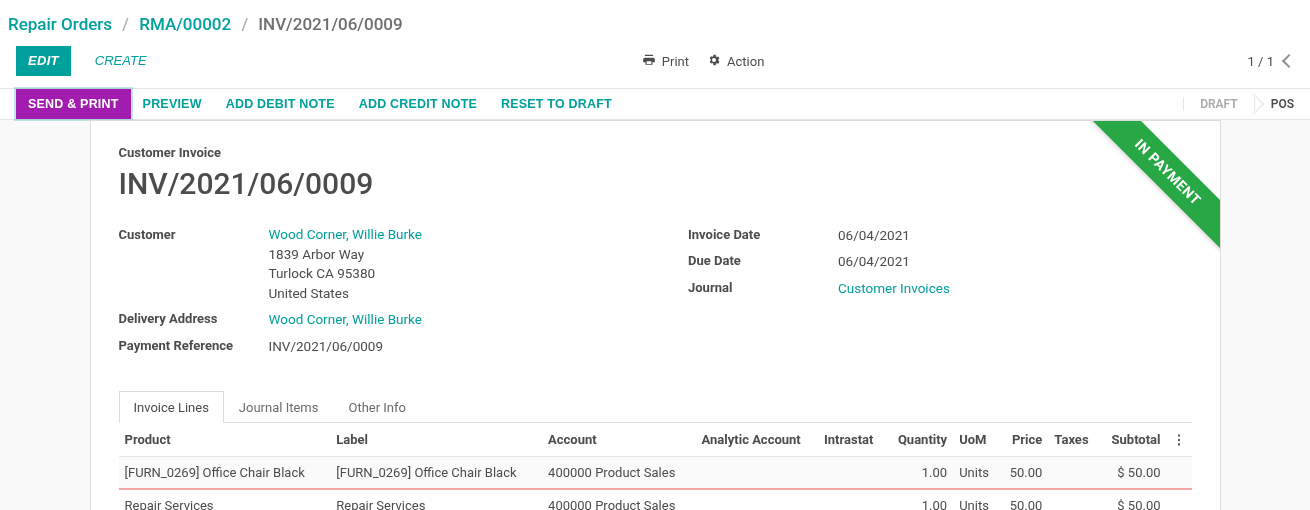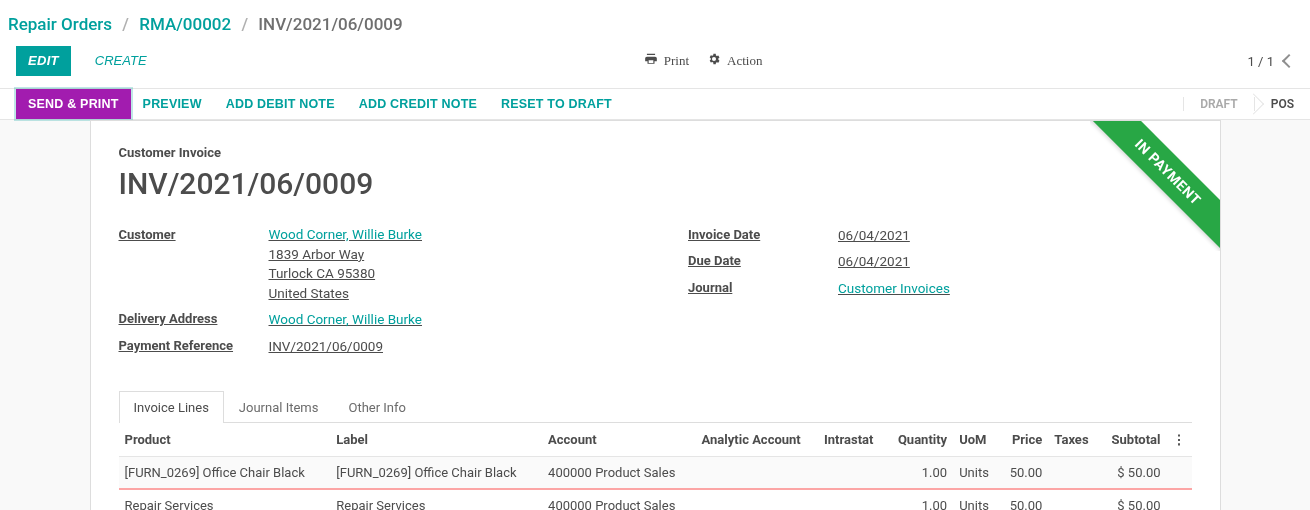--- a/index.html
+++ b/index.html
@@ -9,21 +9,21 @@
   
   .breadcrumbs { padding: 14px 16px 6px 8px; font-size: 17px; font-weight: 500; color: #6f6f6f; }
   .breadcrumbs a { color: #00a09d; text-decoration: none; }
   .breadcrumbs .sep { margin: 0 6px; color: #b0b0b0; }
 
   
   .controlbar { display: flex; align-items: center; padding: 6px 16px 12px 16px; border-bottom: 1px solid #e5e5e5; }
   .btn { display: inline-flex; align-items: center; padding: 5px 11px; font-size: 13px; font-weight: 500; line-height: 1.4; border: 1px solid transparent; background: transparent; cursor: pointer; font-style: italic; }
   .btn-primary { background: #00a09d; color: #fff; border-color: #00a09d; letter-spacing: .3px; font-weight: 600; }
   .btn-txt { color: #00a09d; font-weight: 500; }
-  .controlbar .center { margin-left: auto; margin-right: auto; display: flex; gap: 18px; align-items: center; color: #4c4c4c; font-family: Liberation Serif, serif; }
+  .controlbar .center { margin-left: auto; margin-right: auto; display: flex; gap: 18px; align-items: center; color: #4c4c4c; }
   .controlbar .center .icobtn { display: inline-flex; align-items: center; gap: 6px; color: #4c4c4c; cursor: pointer; }
   .controlbar .center .icobtn svg { width: 14px; height: 14px; fill: #4c4c4c; }
   .pager-wrap { display: flex; align-items: center; gap: 10px; color: #4c4c4c; }
   .pager-arrow { width: 10px; height: 10px; border-left: 2px solid #8f8f8f; border-bottom: 2px solid #8f8f8f; transform: rotate(45deg); cursor: pointer; }
 
   
   .statusbar { display: flex; align-items: center; border-bottom: 1px solid #e5e5e5; background: #fff; }
   .statusbar .left { display: flex; padding: 0; }
   .statusbar .sbtn { padding: 8px 12px; font-size: 12.5px; font-weight: 600; letter-spacing: .2px; background: transparent; color: #00a09d; cursor: pointer; border: none; }
   .statusbar .sbtn.primary { background: #a21caf; color: #fff; margin-left: 16px; box-shadow: 0 0 0 2px rgba(0,160,157,.25); }
@@ -36,21 +36,21 @@
   
   .sheet-wrap { padding: 0 0; background: #f9f9f9; flex: 1; }
   .sheet { width: 1131px; margin: 0 auto; background: #fff; border: 1px solid #ddd; position: relative; padding: 24px 28px 0 28px; }
 
   .ribbon { position: absolute; top: 0; right: 0; width: 130px; height: 130px; overflow: hidden; pointer-events: none; }
   .ribbon span { position: absolute; display: block; width: 220px; padding: 9px 0; background: #28a745; color: #fff; text-align: center; font-weight: 700; font-size: 14px; letter-spacing: .5px; transform: rotate(45deg); right: -58px; top: 34px; box-shadow: 0 2px 4px rgba(0,0,0,.15); }
 
   .subtitle { font-size: 13px; font-weight: 700; color: #4c4c4c; }
   .title { font-size: 30px; color: #4c4c4c; margin: 6px 0 24px 0; font-weight: 500; }
 
-  .cols { display: flex; gap: 66px; text-decoration: underline; }
+  .cols { display: flex; gap: 66px; }
   .col { flex: 1; }
   .frow { display: flex; margin-bottom: 6px; line-height: 1.5; }
   .frow .flabel { width: 150px; flex-shrink: 0; font-weight: 700; color: #4c4c4c; font-size: 13px; }
   .frow .fval { flex: 1; color: #4c4c4c; font-size: 13.5px; }
   .frow .fval a, .link { color: #00a09d; text-decoration: none; }
   .addr { line-height: 1.45; }
 
   
   .tabs { display: flex; margin-top: 28px; border-bottom: 1px solid #ddd; }
   .tab { padding: 8px 14px; border: 1px solid transparent; border-bottom: none; background: transparent; color: #6c6c6c; cursor: pointer; position: relative; top: 1px; }

